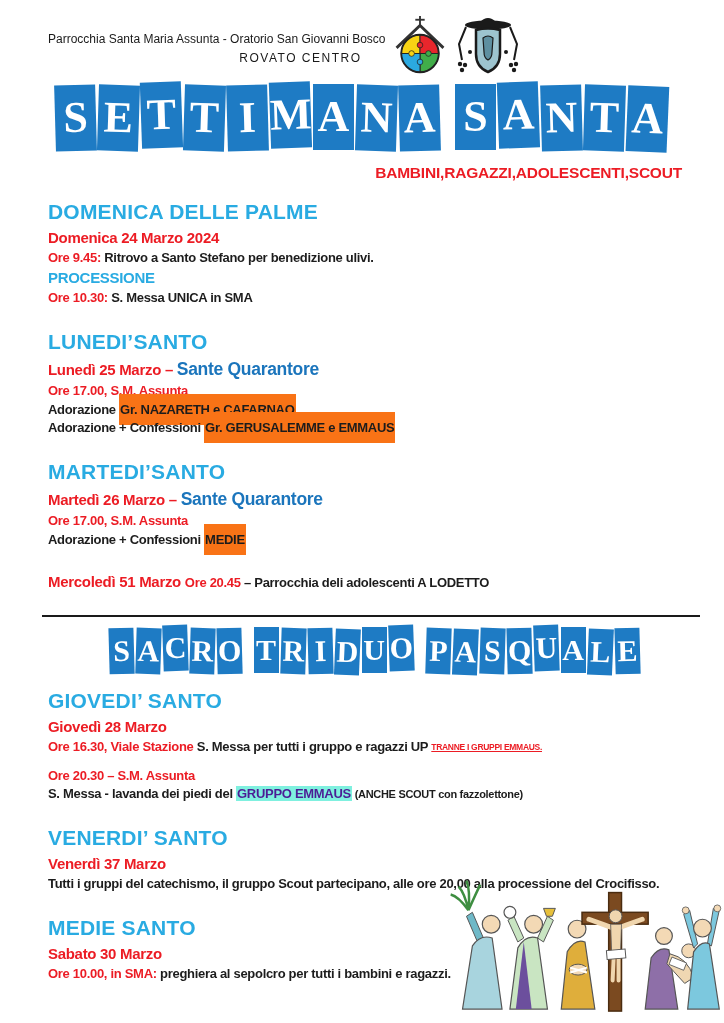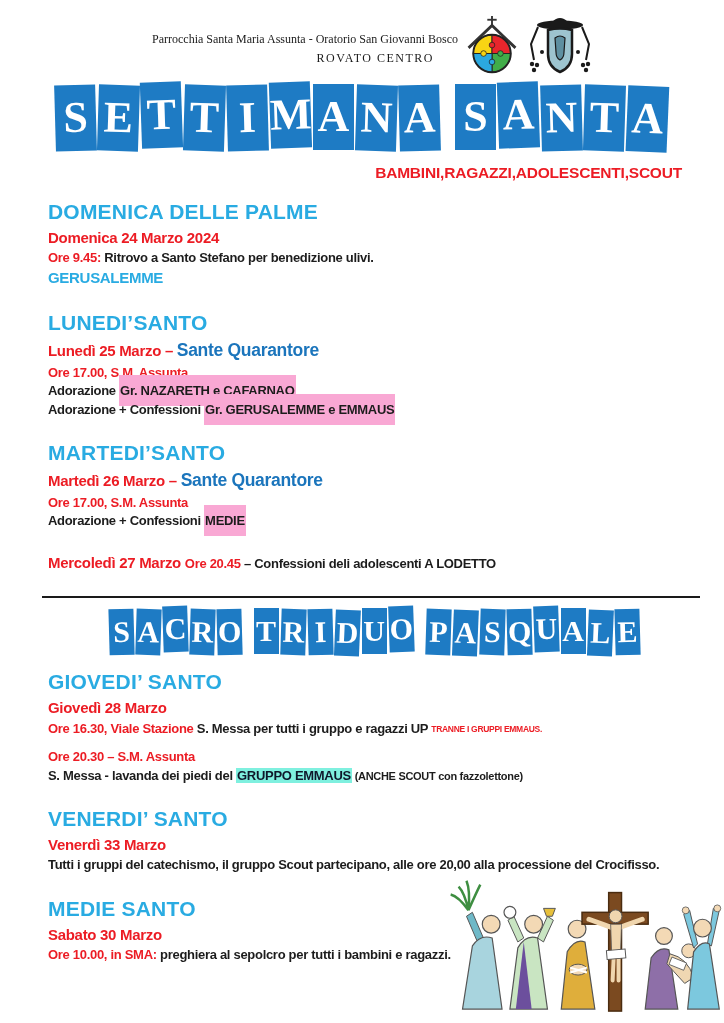--- a/index.html
+++ b/index.html
@@ -3,21 +3,21 @@
 <meta charset="utf-8">
 <style>
   html,body{margin:0;padding:0;}
   body{
     width:724px;height:1023px;background:#ffffff;overflow:hidden;position:relative;
     font-family:"Liberation Sans",sans-serif;color:#1c1c1c;
   }
   .page{position:absolute;inset:0;padding:14px 24px 0 48px;box-sizing:border-box;}
 
   
-  .top{display:flex;justify-content:center;align-items:flex-start;gap:4px;font-family:Liberation Serif, serif;}
+  .top{display:flex;justify-content:flex-start;align-items:flex-start;gap:4px;}
   .org-block{text-align:right;font-size:12px;color:#1a1a1a;margin-top:16px;line-height:1.55;font-weight:500;}
   .place{padding-right:24px;letter-spacing:1.5px;}
   .logos{display:flex;align-items:flex-start;gap:2px;}
 
   
   .tiles-lg{height:78px;margin:6px 0 0 6px;white-space:nowrap;}
   .tile{
     display:inline-block;background:#1E7BC4;color:#fff;text-align:center;
     font-family:"Liberation Serif",serif;font-weight:bold;vertical-align:middle;
   }
@@ -43,23 +43,23 @@
     color:#29ABE2;font-size:21px;font-weight:bold;margin:0 0 4px 0;letter-spacing:0.2px;
   }
   .line{font-weight:bold;font-size:13px;line-height:1.35;margin:1px 0;letter-spacing:-0.3px;white-space:nowrap;}
   .line.gap{margin-top:11px;}
   .r-redlg{color:#EC1C24;font-size:15px;}
   .r-bluelg{color:#1B75BC;font-size:17.5px;}
   .r-red{color:#EC1C24;}
   .r-black{color:#1c1c1c;}
   .r-blacksm{color:#1c1c1c;font-size:11px;}
   .r-cyanhead{color:#29ABE2;font-size:15px;}
-  .r-hly{color:#1c1c1c;background:#f9a8d4;padding:8px 1px;}
-  .r-hlc{color:#0f172a;background:#7FF0DF;padding:0 1px;text-align:center;}
-  .r-redxs{color:#EC1C24;font-size:8.5px;vertical-align:1px;}
+  .r-hly{color:#1c1c1c;background:#f97316;padding:8px 1px;}
+  .r-hlc{color:#4c1d95;background:#7FF0DF;padding:0 1px;text-align:center;}
+  .r-redxs{color:#EC1C24;font-size:8.5px;text-decoration:underline;vertical-align:1px;}
 
   .divider-rule{border:0;border-top:2px solid #1a1a1a;width:658px;margin:2px 0 8px -6px;}
 
   .illustration{position:absolute;right:2px;bottom:6px;}
 </style>
 </head>
 <body>
 
 <div class="page">
 
@@ -105,56 +105,57 @@
   </header>
 
   <div class="tiles-lg"><span class="tile">S</span><span class="tile">E</span><span class="tile">T</span><span class="tile">T</span><span class="tile">I</span><span class="tile">M</span><span class="tile">A</span><span class="tile">N</span><span class="tile">A</span><span class="tile-gap"></span><span class="tile">S</span><span class="tile">A</span><span class="tile">N</span><span class="tile">T</span><span class="tile">A</span></div>
   <div class="audience">BAMBINI,RAGAZZI,ADOLESCENTI,SCOUT</div>
 
   <main>
       <section class="section">
         <h2 class="sec-title">DOMENICA DELLE PALME</h2>
         <div class="line"><span class="r-redlg">Domenica 24 Marzo 2024</span></div>
         <div class="line"><span class="r-red">Ore 9.45:</span><span class="r-black"> Ritrovo a Santo Stefano per benedizione ulivi.</span></div>
-        <div class="line"><span class="r-cyanhead">GERUSALEMME</span></div>
+        <div class="line"><span class="r-cyanhead">PROCESSIONE</span></div>
+        <div class="line"><span class="r-red">Ore 10.30:</span><span class="r-black"> S. Messa UNICA in SMA</span></div>
       </section>
       <section class="section">
         <h2 class="sec-title">LUNEDI’SANTO</h2>
         <div class="line"><span class="r-redlg">Lunedì 25 Marzo – </span><span class="r-bluelg">Sante Quarantore</span></div>
         <div class="line"><span class="r-red">Ore 17.00, S.M. Assunta</span></div>
         <div class="line"><span class="r-black">Adorazione </span><span class="r-hly">Gr. NAZARETH e CAFARNAO</span></div>
         <div class="line"><span class="r-black">Adorazione + Confessioni </span><span class="r-hly">Gr. GERUSALEMME e EMMAUS</span></div>
       </section>
       <section class="section">
         <h2 class="sec-title">MARTEDI’SANTO</h2>
         <div class="line"><span class="r-redlg">Martedì 26 Marzo – </span><span class="r-bluelg">Sante Quarantore</span></div>
         <div class="line"><span class="r-red">Ore 17.00, S.M. Assunta</span></div>
         <div class="line"><span class="r-black">Adorazione + Confessioni </span><span class="r-hly">MEDIE</span></div>
       </section>
       <section class="section">
-        <div class="line"><span class="r-redlg">Mercoledì 27 Marzo </span><span class="r-red">Ore 20.45</span><span class="r-black"> – Confessioni deli adolescenti A LODETTO</span></div>
+        <div class="line"><span class="r-redlg">Mercoledì 51 Marzo </span><span class="r-red">Ore 20.45</span><span class="r-black"> – Parrocchia deli adolescenti A LODETTO</span></div>
       </section>
     </main>
 
   <div class="divider-rule"></div>
   <div class="banner-center">
     <div class="tiles-sm"><span class="tile">S</span><span class="tile">A</span><span class="tile">C</span><span class="tile">R</span><span class="tile">O</span><span class="tile-gap"></span><span class="tile">T</span><span class="tile">R</span><span class="tile">I</span><span class="tile">D</span><span class="tile">U</span><span class="tile">O</span><span class="tile-gap"></span><span class="tile">P</span><span class="tile">A</span><span class="tile">S</span><span class="tile">Q</span><span class="tile">U</span><span class="tile">A</span><span class="tile">L</span><span class="tile">E</span></div>
   </div>
 
   <main>
       <section class="section">
         <h2 class="sec-title">GIOVEDI’ SANTO</h2>
         <div class="line"><span class="r-redlg">Giovedì 28 Marzo</span></div>
         <div class="line"><span class="r-red">Ore 16.30, Viale Stazione</span><span class="r-black"> S. Messa per tutti i gruppo e ragazzi UP </span><span class="r-redxs">TRANNE I GRUPPI EMMAUS.</span></div>
         <div class="line gap"><span class="r-red">Ore 20.30 – S.M. Assunta</span></div>
         <div class="line"><span class="r-black">S. Messa - lavanda dei piedi del </span><span class="r-hlc">GRUPPO EMMAUS</span><span class="r-blacksm"> (ANCHE SCOUT con fazzolettone)</span></div>
       </section>
       <section class="section">
         <h2 class="sec-title">VENERDI’ SANTO</h2>
-        <div class="line"><span class="r-redlg">Venerdì 33 Marzo</span></div>
+        <div class="line"><span class="r-redlg">Venerdì 37 Marzo</span></div>
         <div class="line"><span class="r-black">Tutti  i gruppi del catechismo, il gruppo Scout partecipano, alle ore 20,00 alla processione del Crocifisso.</span></div>
       </section>
       <section class="section">
         <h2 class="sec-title">MEDIE SANTO</h2>
         <div class="line"><span class="r-redlg">Sabato 30 Marzo</span></div>
         <div class="line"><span class="r-red">Ore 10.00, in SMA:</span><span class="r-black"> preghiera al sepolcro per tutti i bambini e ragazzi.</span></div>
       </section>
     </main>
 
   <svg class="illustration" width="278" height="158" viewBox="0 0 280 160">

